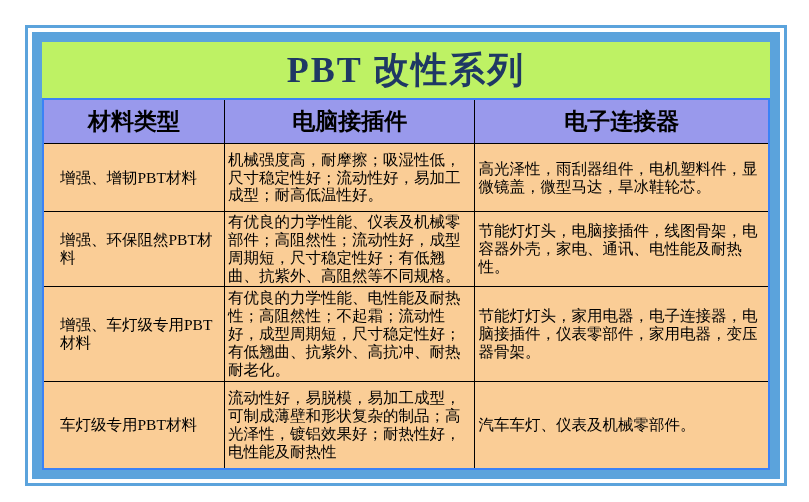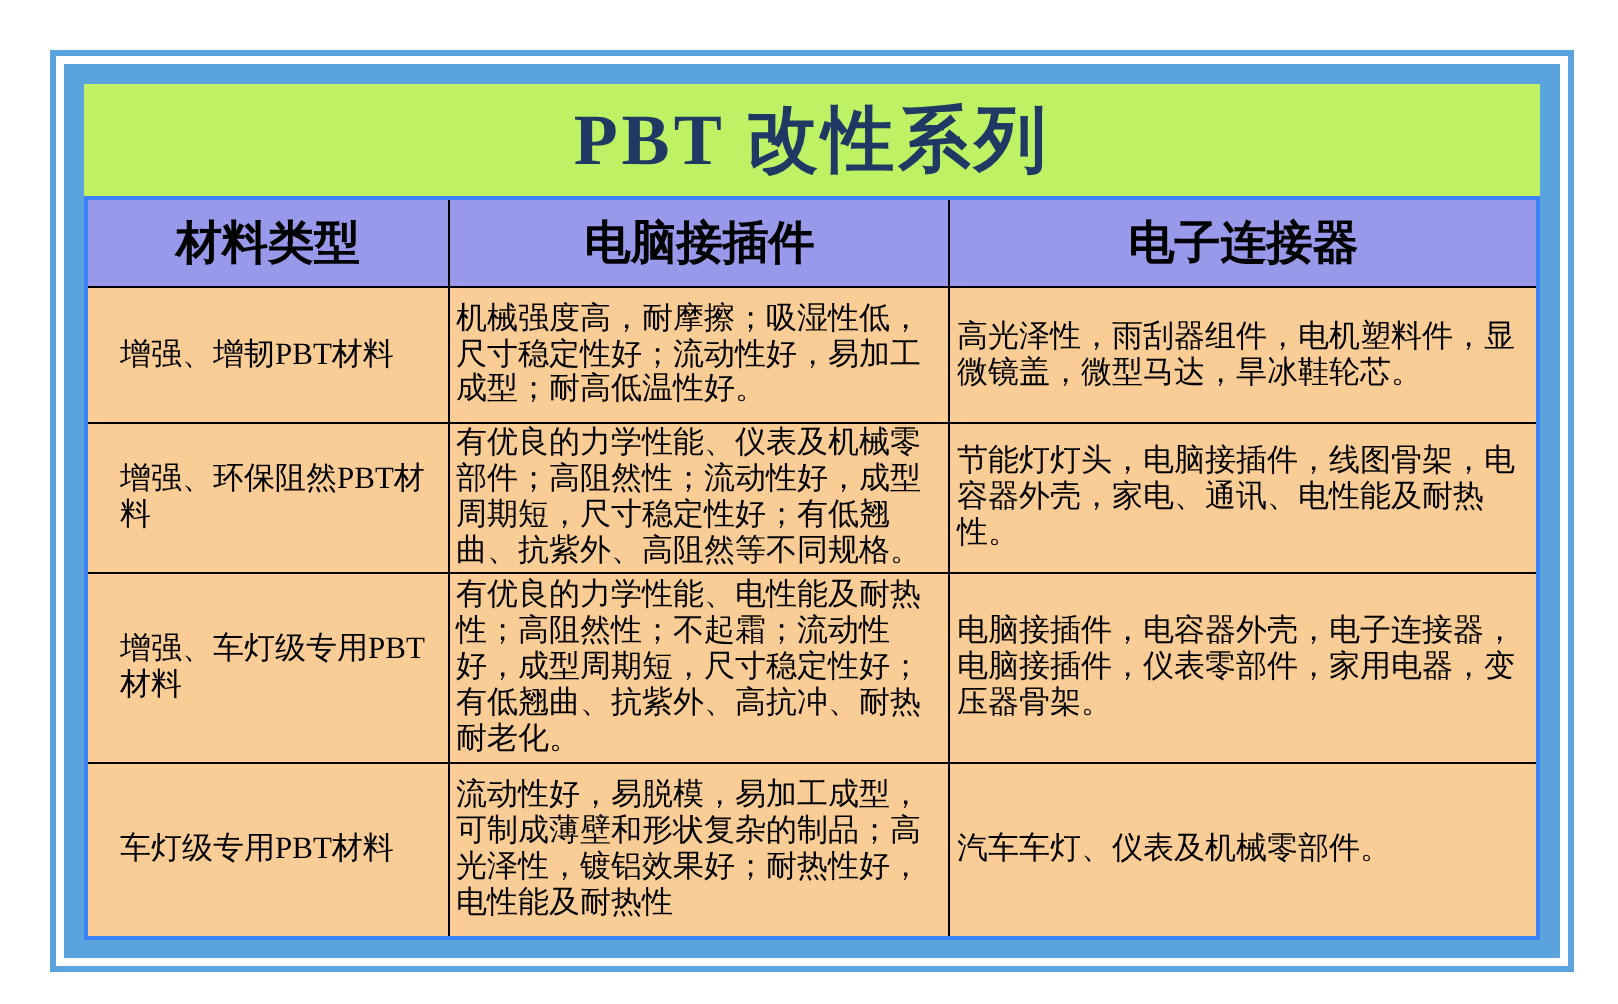--- a/index.html
+++ b/index.html
@@ -105,21 +105,21 @@
           <td>高光泽性，雨刮器组件，电机塑料件，显微镜盖，微型马达，旱冰鞋轮芯。</td>
         </tr>
         <tr class="r2">
           <td class="col-type">增强、环保阻然PBT材料</td>
           <td>有优良的力学性能、仪表及机械零部件；高阻然性；流动性好，成型周期短，尺寸稳定性好；有低翘曲、抗紫外、高阻然等不同规格。</td>
           <td>节能灯灯头，电脑接插件，线图骨架，电容器外壳，家电、通讯、电性能及耐热性。</td>
         </tr>
         <tr class="r3">
           <td class="col-type">增强、车灯级专用PBT材料</td>
           <td>有优良的力学性能、电性能及耐热性；高阻然性；不起霜；流动性好，成型周期短，尺寸稳定性好；有低翘曲、抗紫外、高抗冲、耐热耐老化。</td>
-          <td>电脑接插件，电容器外壳，电子连接器，电脑接插件，仪表零部件，家用电器，变压器骨架。</td>
+          <td>节能灯灯头，家用电器，电子连接器，电脑接插件，仪表零部件，家用电器，变压器骨架。</td>
         </tr>
         <tr class="r4">
           <td class="col-type">车灯级专用PBT材料</td>
           <td>流动性好，易脱模，易加工成型，可制成薄壁和形状复杂的制品；高光泽性，镀铝效果好；耐热性好，电性能及耐热性</td>
           <td>汽车车灯、仪表及机械零部件。</td>
         </tr>
       </tbody>
     </table>
 
   </div>

